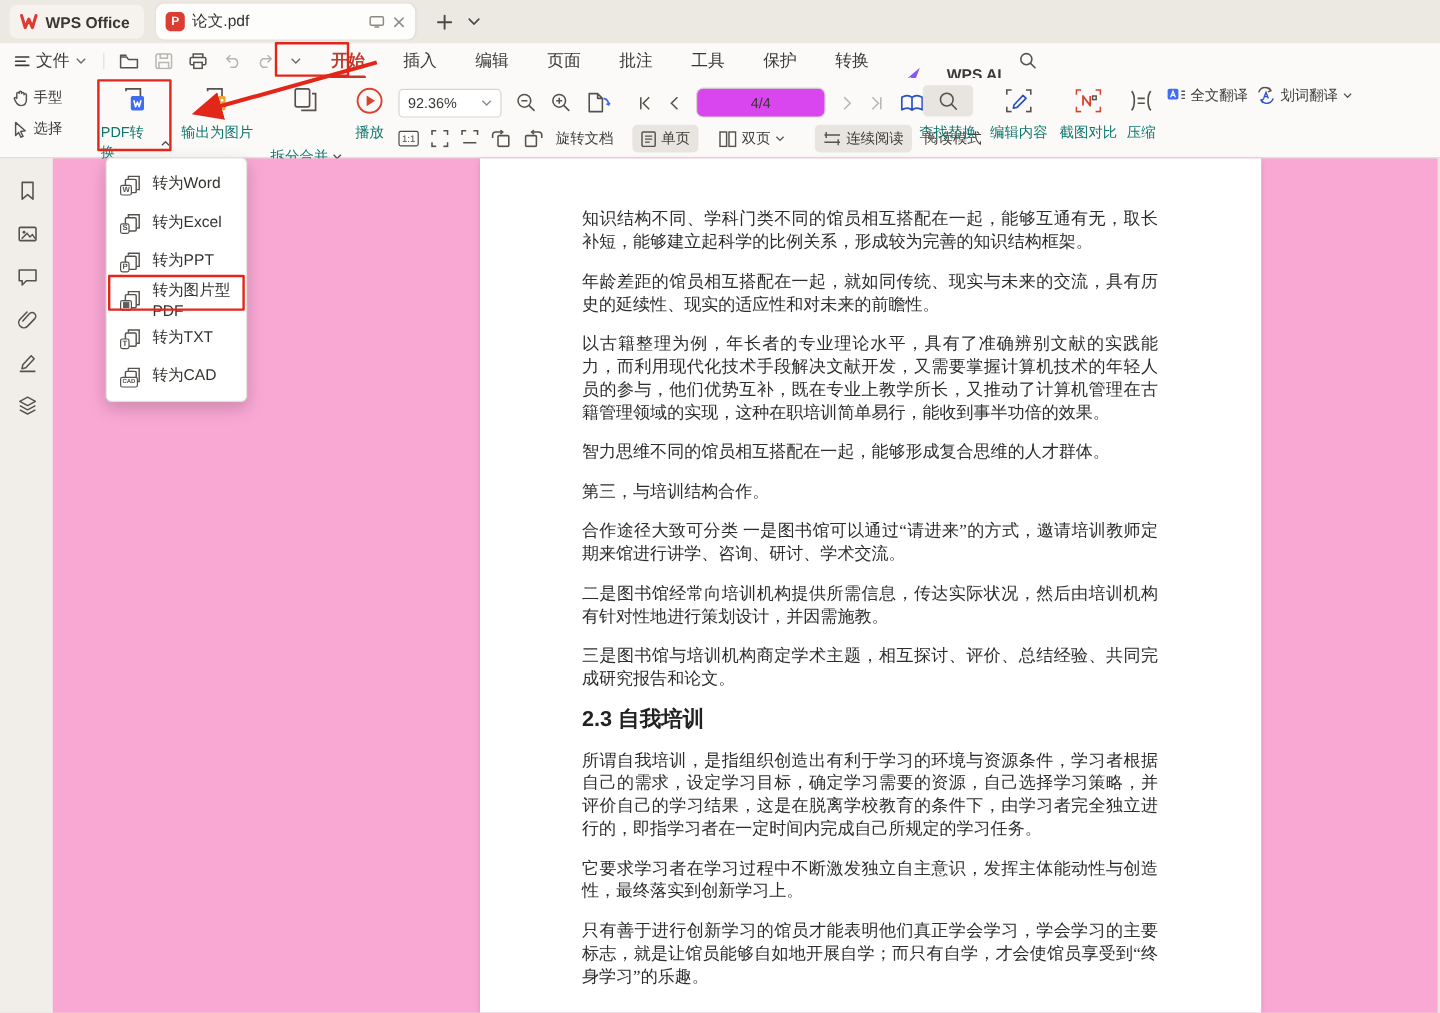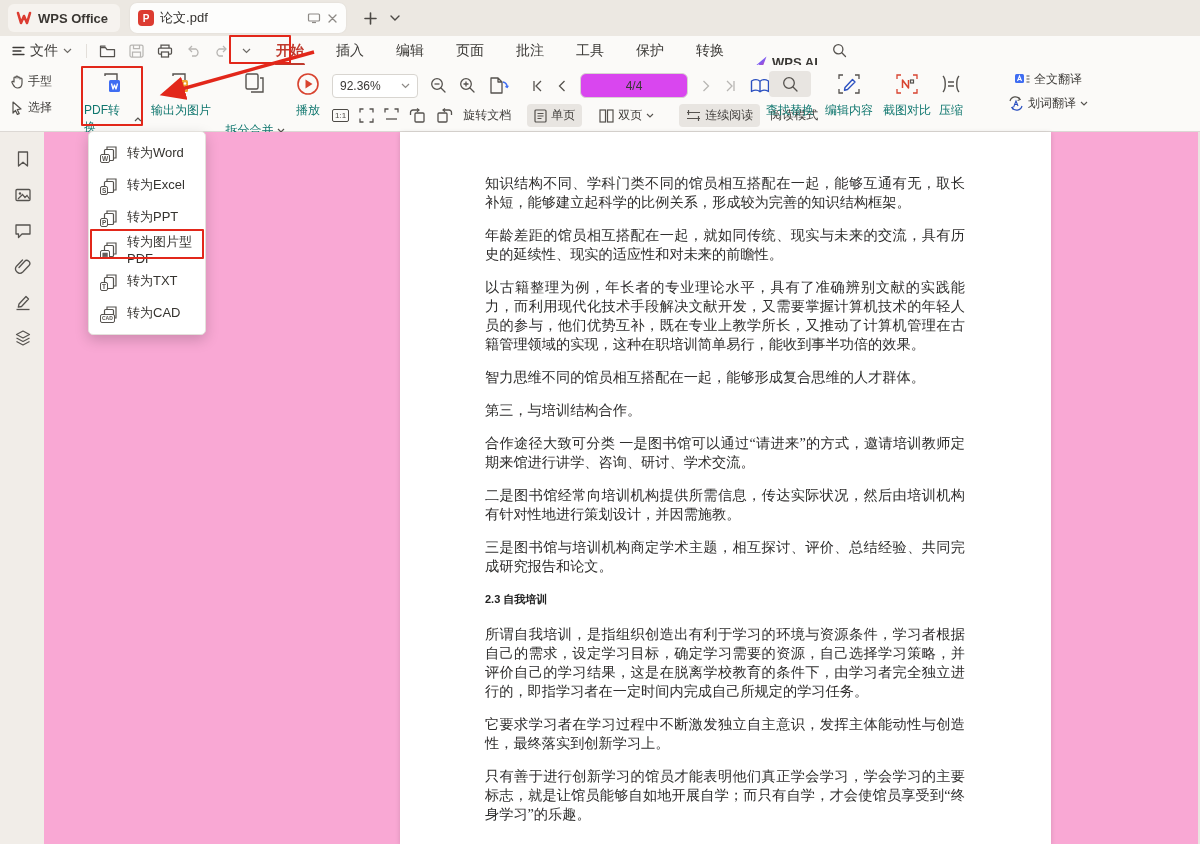--- a/index.html
+++ b/index.html
@@ -16,48 +16,48 @@
   .plus-btn { margin-left:12px; font-size:19px; color:#4c4945; width:24px; text-align:center; }
 
   
   .menubar { position:absolute; left:0; top:36px; width:1200px; height:29px; background:#fbfaf8; display:flex; align-items:center; font-size:14px; }
   .file-grp { display:flex; align-items:center; gap:5px; margin-left:12px; color:#3c3a37; }
   .qbar { display:flex; align-items:center; gap:13px; margin-left:14px; padding-left:12px; border-left:1px solid #e3dfda; }
   .ribbon-tabs { display:flex; align-items:center; gap:26px; margin-left:22px; }
   .rtab { padding:2px 3px; color:#3a3835; position:relative; }
   .rtab.active { color:#bf392c; font-weight:bold; }
   .rtab.active .under { position:absolute; left:50%; transform:translateX(-50%); bottom:-4px; width:30px; height:3px; background:#bf392c; border-radius:2px; }
-  .wpsai { display:flex; align-items:center; gap:5px; margin-left:26px; font-size:13px; font-weight:bold; color:#3a3835;margin-top:23px; }
+  .wpsai { display:flex; align-items:center; gap:22px; margin-left:26px; font-size:13px; font-weight:bold; color:#3a3835;margin-top:23px; }
   .mb-search { margin-left:14px; }
 
   
   .toolbar { position:absolute; left:0; top:65px; width:1200px; height:67px; background:#fbfaf8; border-bottom:1px solid #dcd8d4; }
   .vbtn { position:absolute; display:flex; flex-direction:column; align-items:center; gap:5px; font-size:12px; color:#0f766e; }
   .hrow { display:flex; align-items:center; gap:4px; font-size:12px; color:#3f3d3a; }
   .hand-sel { position:absolute; left:10px; top:8px; display:flex; flex-direction:column; gap:9px; }
   .bigbtn-label { display:flex; align-items:center; gap:3px; }
   .combo { width:86px; height:24px; background:#fff; border:1px solid #d8d5d0; border-radius:4px; display:flex; align-items:center; justify-content:space-between; padding:0 7px; font-size:12px; color:#3a3835; }
   .pageinput { width:108px; height:25px; background:#d946ef; border:1px solid #d8d5d0; border-radius:6px; text-align:center; font-size:12px; color:#3a3835; font-family:"Liberation Sans",sans-serif; }
   .row-top { position:absolute; left:332px; top:8px; display:flex; align-items:center; gap:12px; }
   .row-bot { position:absolute; left:332px; top:39px; display:flex; align-items:center; gap:10px; font-size:12px; color:#3f3d3a; }
   .chip { display:flex; align-items:center; gap:4px; padding:3px 7px; border-radius:4px; }
   .chip.on { background:#e8e5e1; }
   .one2one { border:1.2px solid #4d4a46; border-radius:2px; font-size:8px; padding:1px 2px; color:#4d4a46; }
   .dim { opacity:.4; }
   .fchip { width:42px; height:26px; background:#e8e5e1; border-radius:4px; display:flex; align-items:center; justify-content:center; }
-  .trans-grp { position:absolute; left:1008px; top:6px; display:flex; flex-direction:column; gap:7px;align-items:center; }
+  .trans-grp { position:absolute; left:972px; top:6px; display:flex; flex-direction:row; gap:7px;align-items:center; }
 
   
   .leftrail { position:absolute; left:0; top:132px; width:46px; height:712px; background:#f1ede8; border-right:1px solid #e2deda; display:flex; flex-direction:column; align-items:center; padding-top:18px; gap:18px; }
 
   
   .canvas { position:absolute; left:44px; top:132px; width:1154px; height:712px; background:#f9a8d4; }
   .page { position:absolute; left:356px; top:0; width:651px; height:712px; background:#fff; box-shadow:0 1px 5px rgba(0,0,0,.14); padding:42px 86px 0 85px; overflow:hidden; }
   .page p { font-family:"Liberation Serif","DejaVu Serif",serif; font-size:14.2px; line-height:19px; color:#2e2d2c; text-align:justify; margin-bottom:14px; }
-  .page p.heading { font-family:"Liberation Sans",sans-serif; font-weight:bold; font-size:11px; color:#222; margin:4px 0 16px 0; }
+  .page p.heading { font-family:"Liberation Sans",sans-serif; font-weight:bold; font-size:18px; color:#222; margin:4px 0 16px 0; }
 
   
   .dropdown { position:absolute; left:88px; top:131px; width:118px; background:#fff; border:1px solid #e4e1dc; border-radius:5px; box-shadow:0 5px 14px rgba(0,0,0,.18); padding:5px 0; z-index:40; }
   .dd-item { height:32px; display:flex; align-items:center; gap:8px; padding-left:13px; font-size:13px; color:#35332f; }
   .dd-ic { position:relative; width:17px; height:17px; flex:none; }
   .badge { position:absolute; left:-2px; bottom:-1px; background:#fff; border:1px solid #55524e; border-radius:2px; color:#55524e; font-size:6.5px; line-height:7px; padding:0 1px; font-weight:bold; font-family:"Liberation Sans",sans-serif; }
 
   
   .anno { position:absolute; border:2.5px solid #e2271a; z-index:50; pointer-events:none; border-radius:1px; }
   svg.icon { display:block; }

